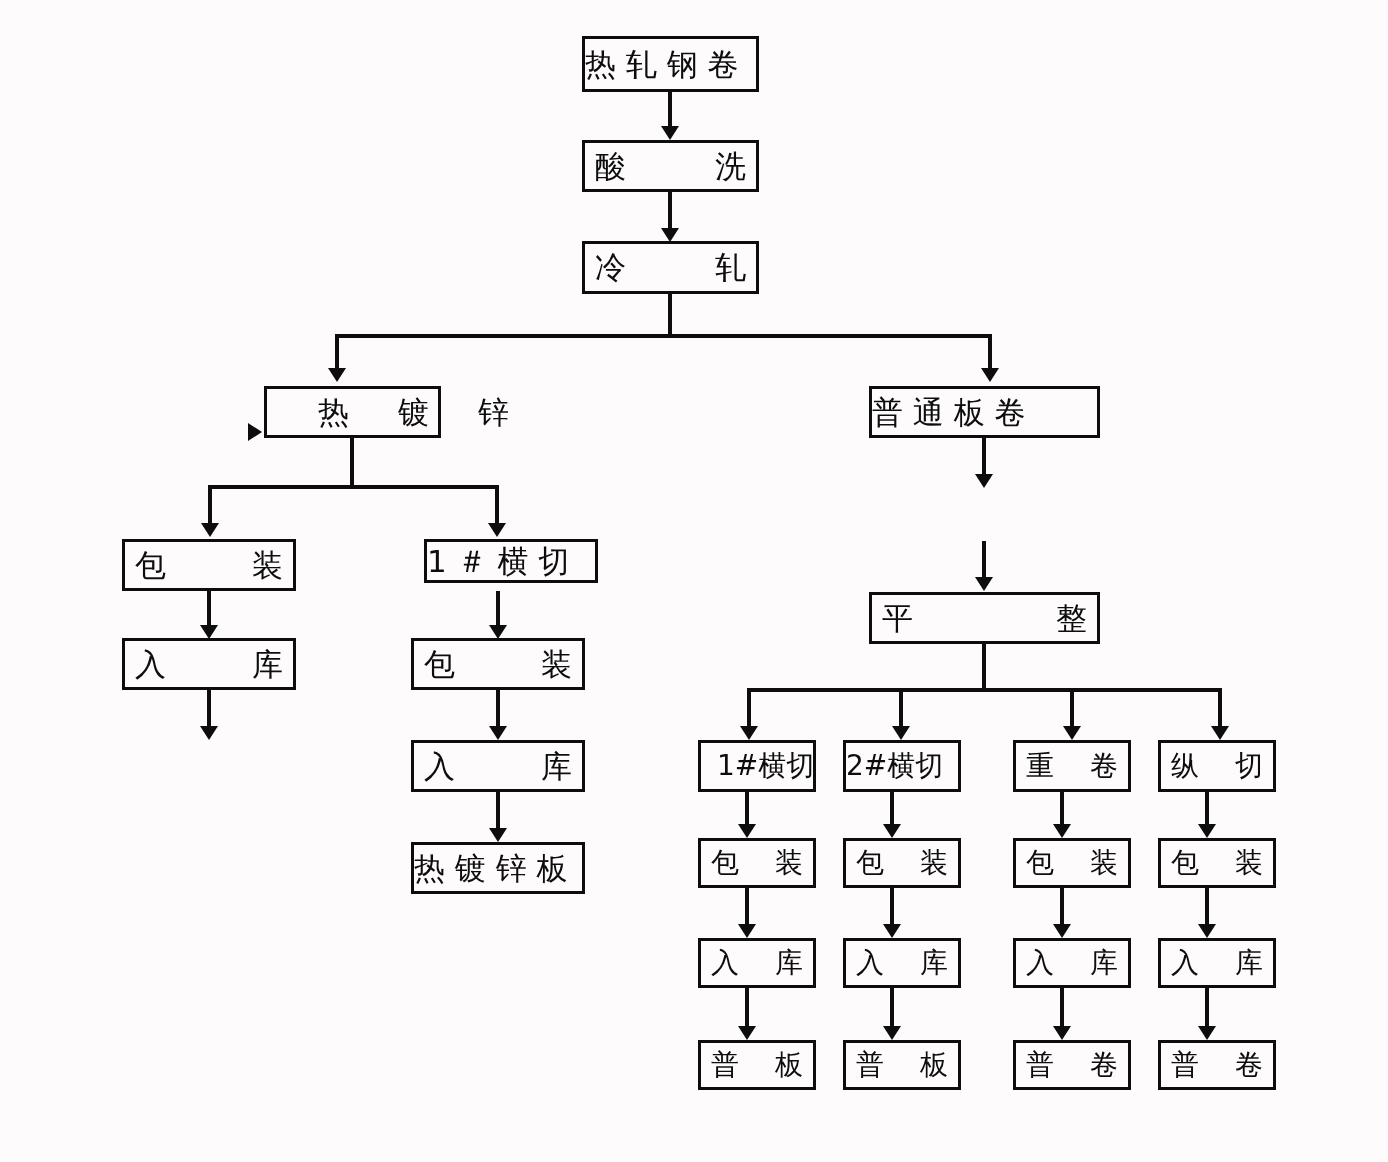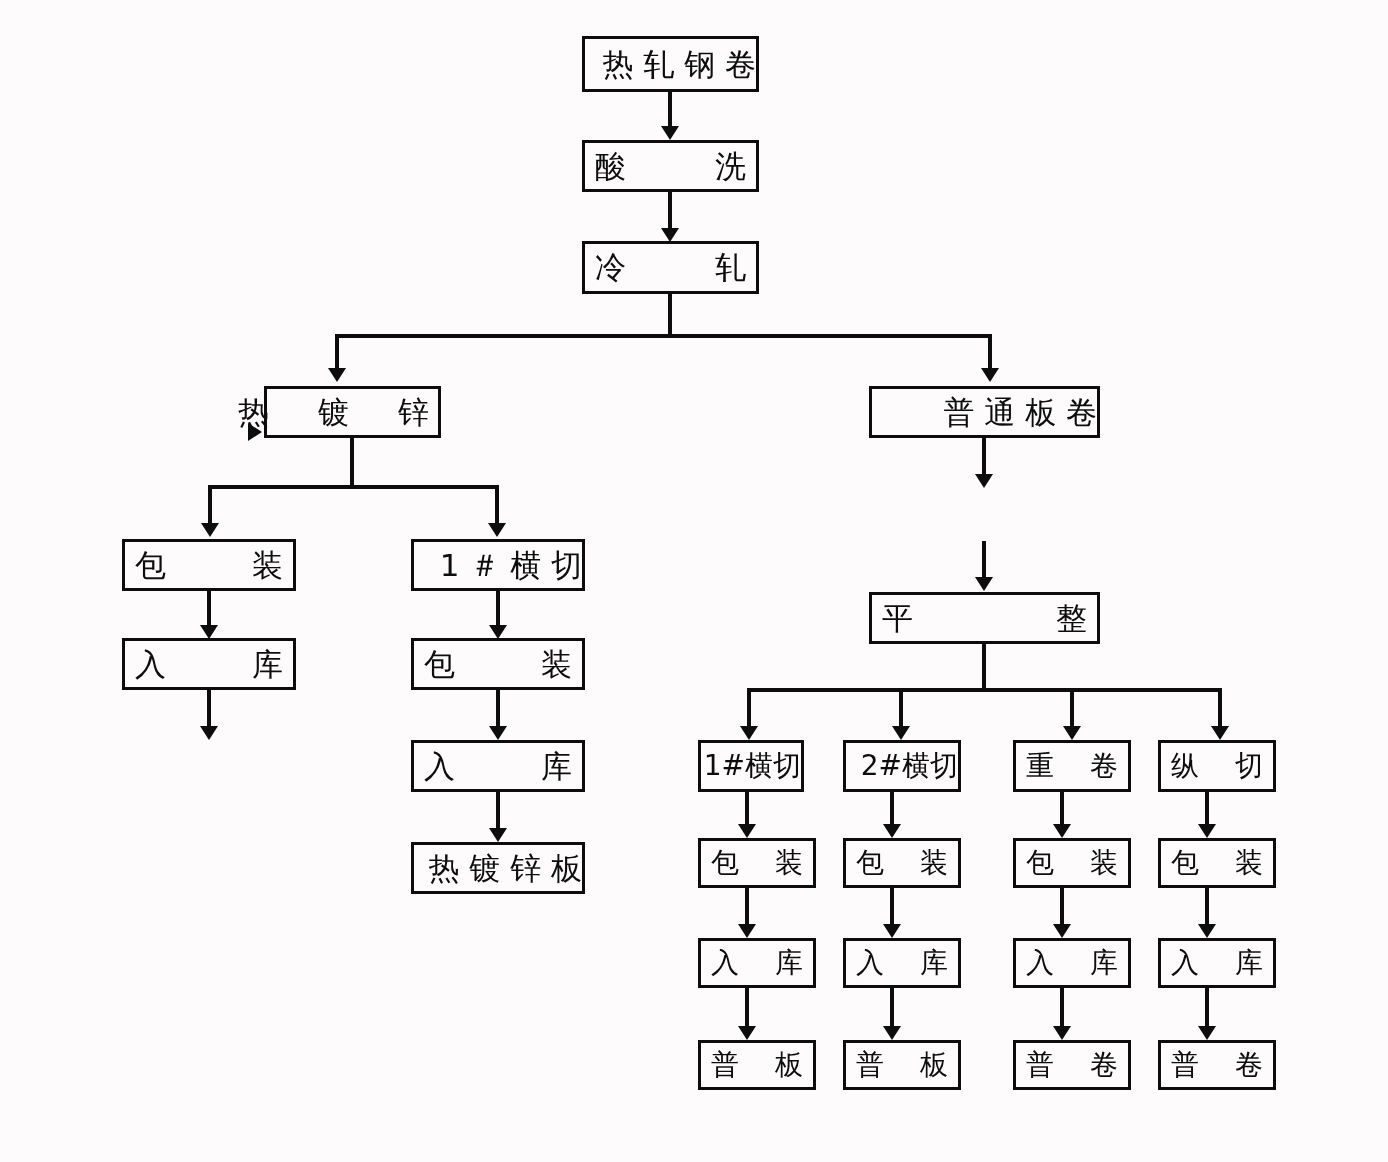--- a/index.html
+++ b/index.html
@@ -18,21 +18,21 @@
     overflow: hidden;
   }
   .node {
     position: absolute;
     box-sizing: border-box;
     border: 3px solid #0d0d0d;
     background: #fdfbfc;
     color: #0d0d0d;
     display: flex;
     align-items: center;
-    justify-content: flex-end;
+    justify-content: flex-start;
     font-family: "DejaVu Sans", "Liberation Sans", sans-serif;
     font-size: 31px;
     line-height: 1;
     letter-spacing: 0px;
     white-space: pre;
     font-weight: 400;
   }
   .node.wide-spread {
     justify-content: space-between;
     padding: 0 10px;
@@ -141,21 +141,21 @@
   <div class="arrowhead" style="left:200px; top:625px;"></div>
 
   <div class="node wide-spread" style="left:122px; top:638px; width:174px; height:52px;">
     <span class="ch">入</span>
     <span class="ch">库</span>
   </div>
   <div class="vline" style="left:207px; top:690px; height:44px;"></div>
   <div class="arrowhead" style="left:200px; top:726px;"></div>
 
 
-  <div class="node" style="left:411px; top:539px; width:174px; height:52px;">
+  <div class="node" style="left:424px; top:539px; width:174px; height:44px;">
     <span>1 ＃ 横 切</span>
   </div>
   <div class="vline" style="left:496px; top:591px; height:42px;"></div>
   <div class="arrowhead" style="left:489px; top:625px;"></div>
 
   <div class="node wide-spread" style="left:411px; top:638px; width:174px; height:52px;">
     <span class="ch">包</span>
     <span class="ch">装</span>
   </div>
   <div class="vline" style="left:496px; top:690px; height:44px;"></div>
@@ -194,21 +194,21 @@
 
   <div class="vline" style="left:899px; top:688px; height:42px;"></div>
   <div class="arrowhead" style="left:892px; top:726px;"></div>
 
   <div class="vline" style="left:1070px; top:688px; height:42px;"></div>
   <div class="arrowhead" style="left:1063px; top:726px;"></div>
 
   <div class="vline" style="left:1218px; top:688px; height:42px;"></div>
   <div class="arrowhead" style="left:1211px; top:726px;"></div>
 
-  <div class="node tight small" style="left:698px; top:740px; width:106px; height:52px;">
+  <div class="node tight small" style="left:698px; top:740px; width:118px; height:52px;padding-left:16px;">
     <span>1#横切</span>
   </div>
   <div class="vline" style="left:745px; top:792px; height:36px;"></div>
   <div class="arrowhead" style="left:738px; top:824px;"></div>
 
   <div class="node wide-spread small" style="left:698px; top:838px; width:118px; height:50px;">
     <span class="ch">包</span>
     <span class="ch">装</span>
   </div>
   <div class="vline" style="left:745px; top:888px; height:38px;"></div>

